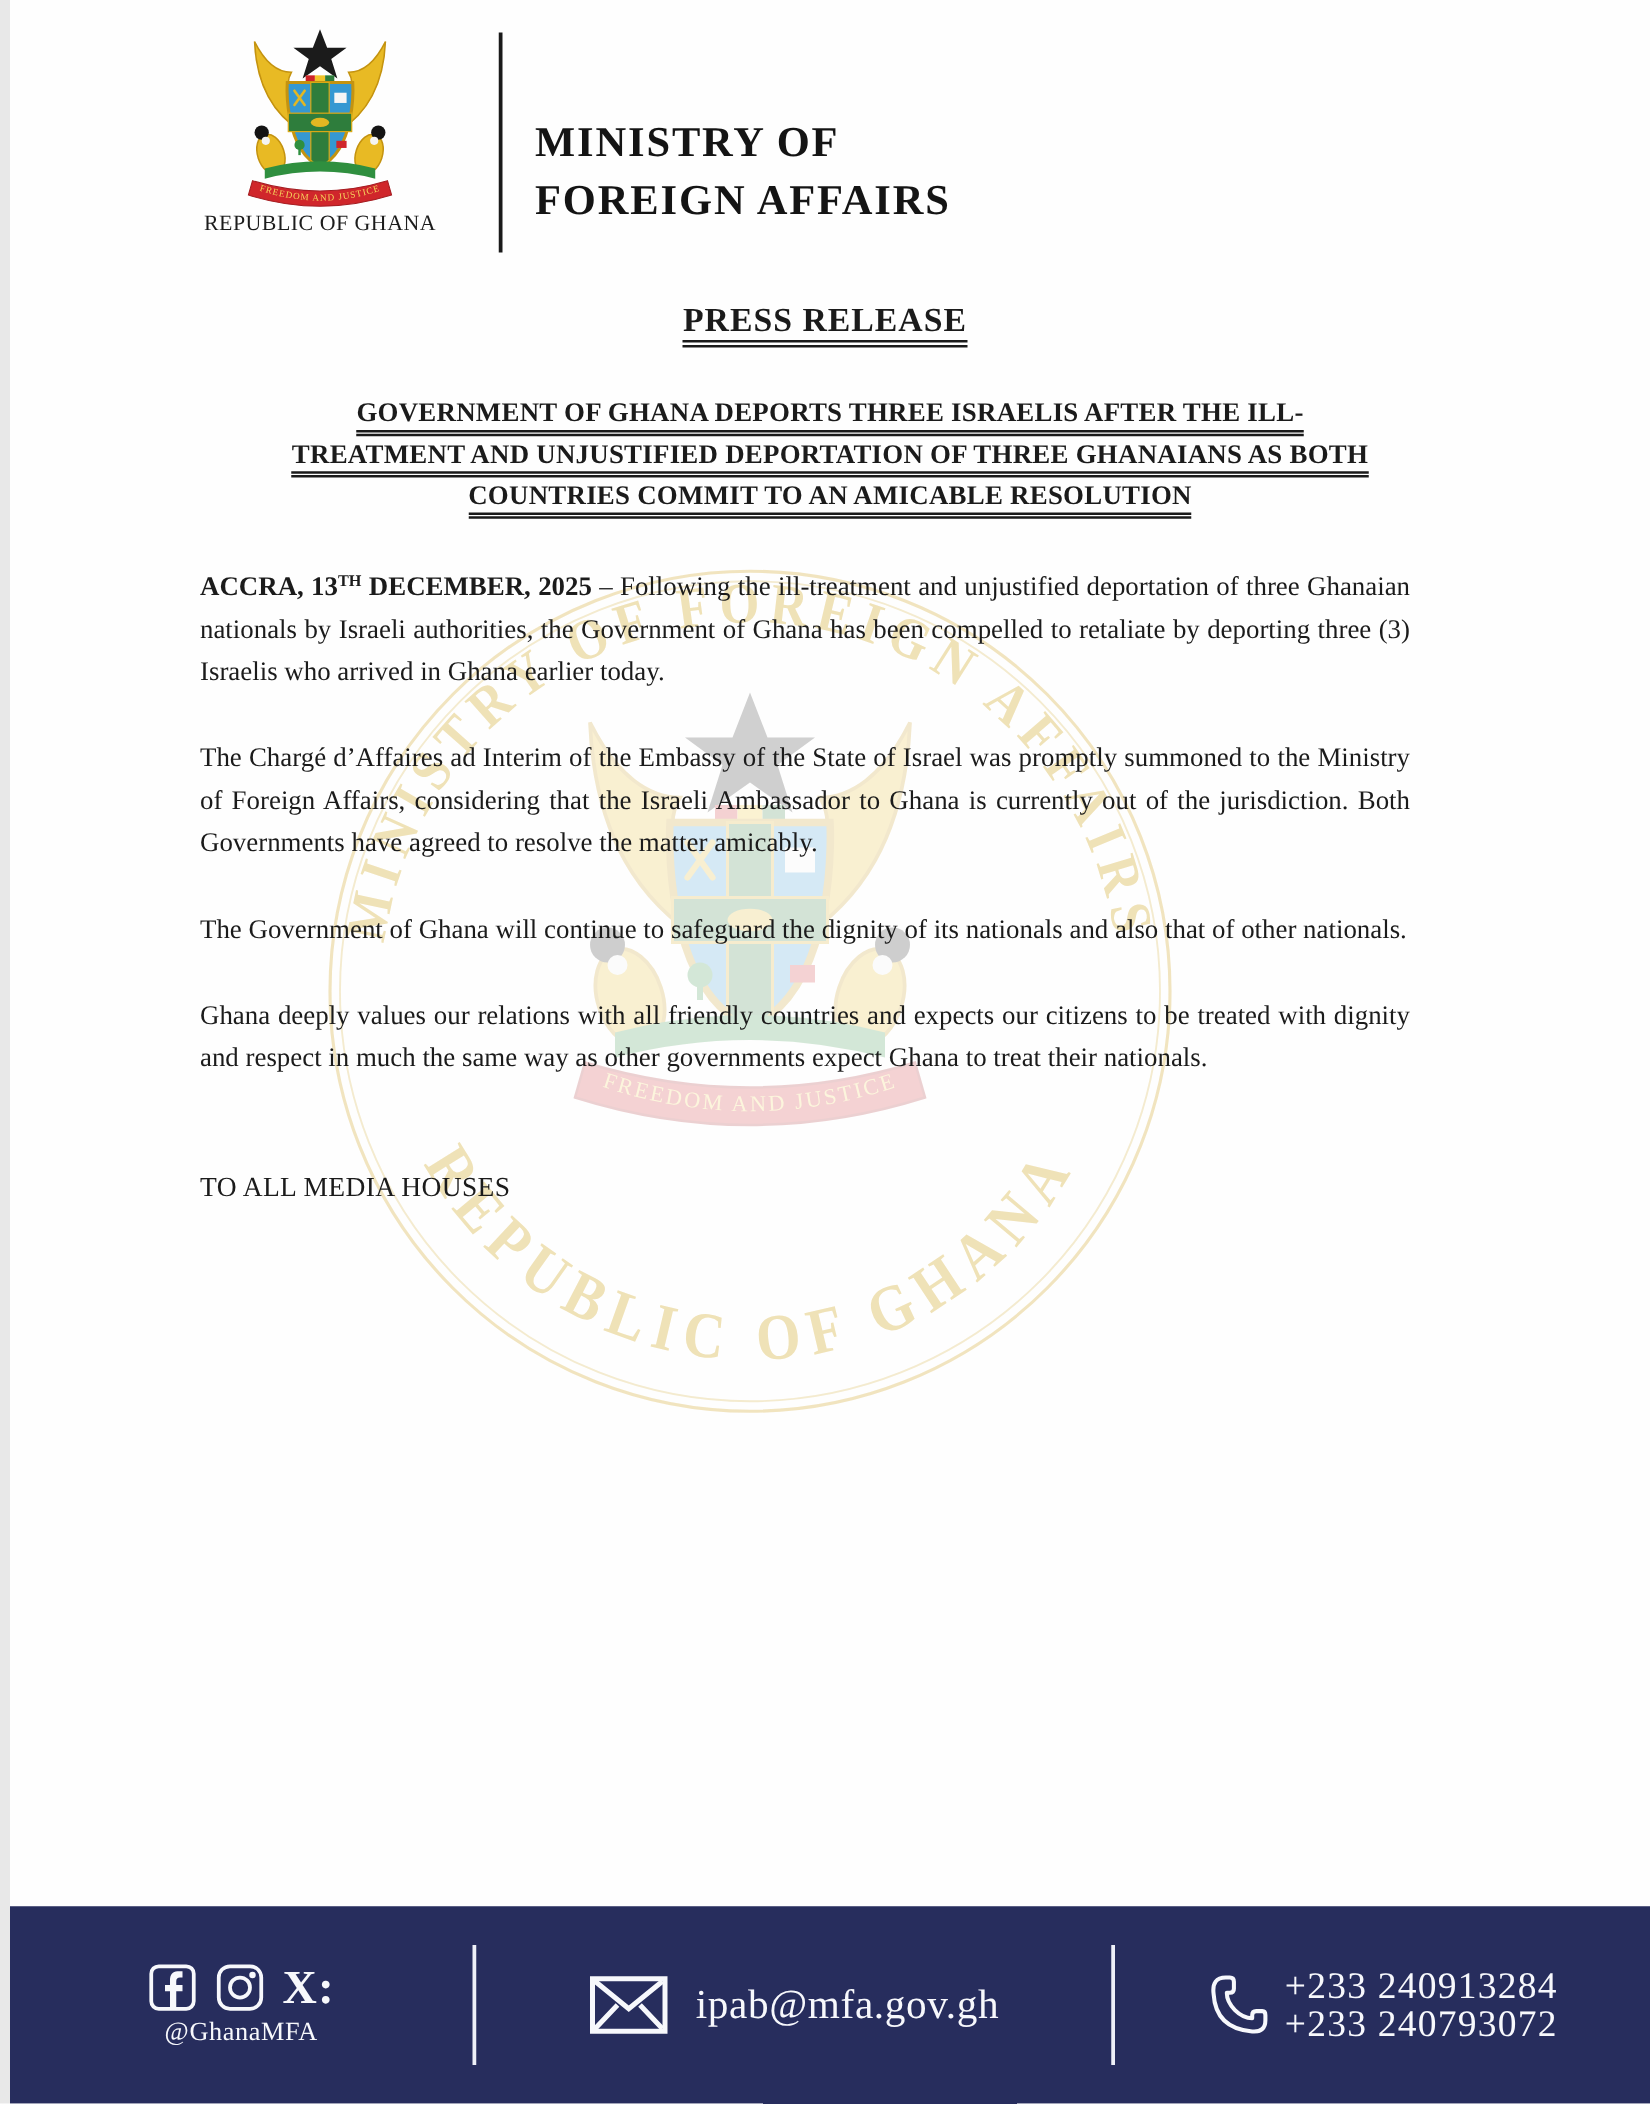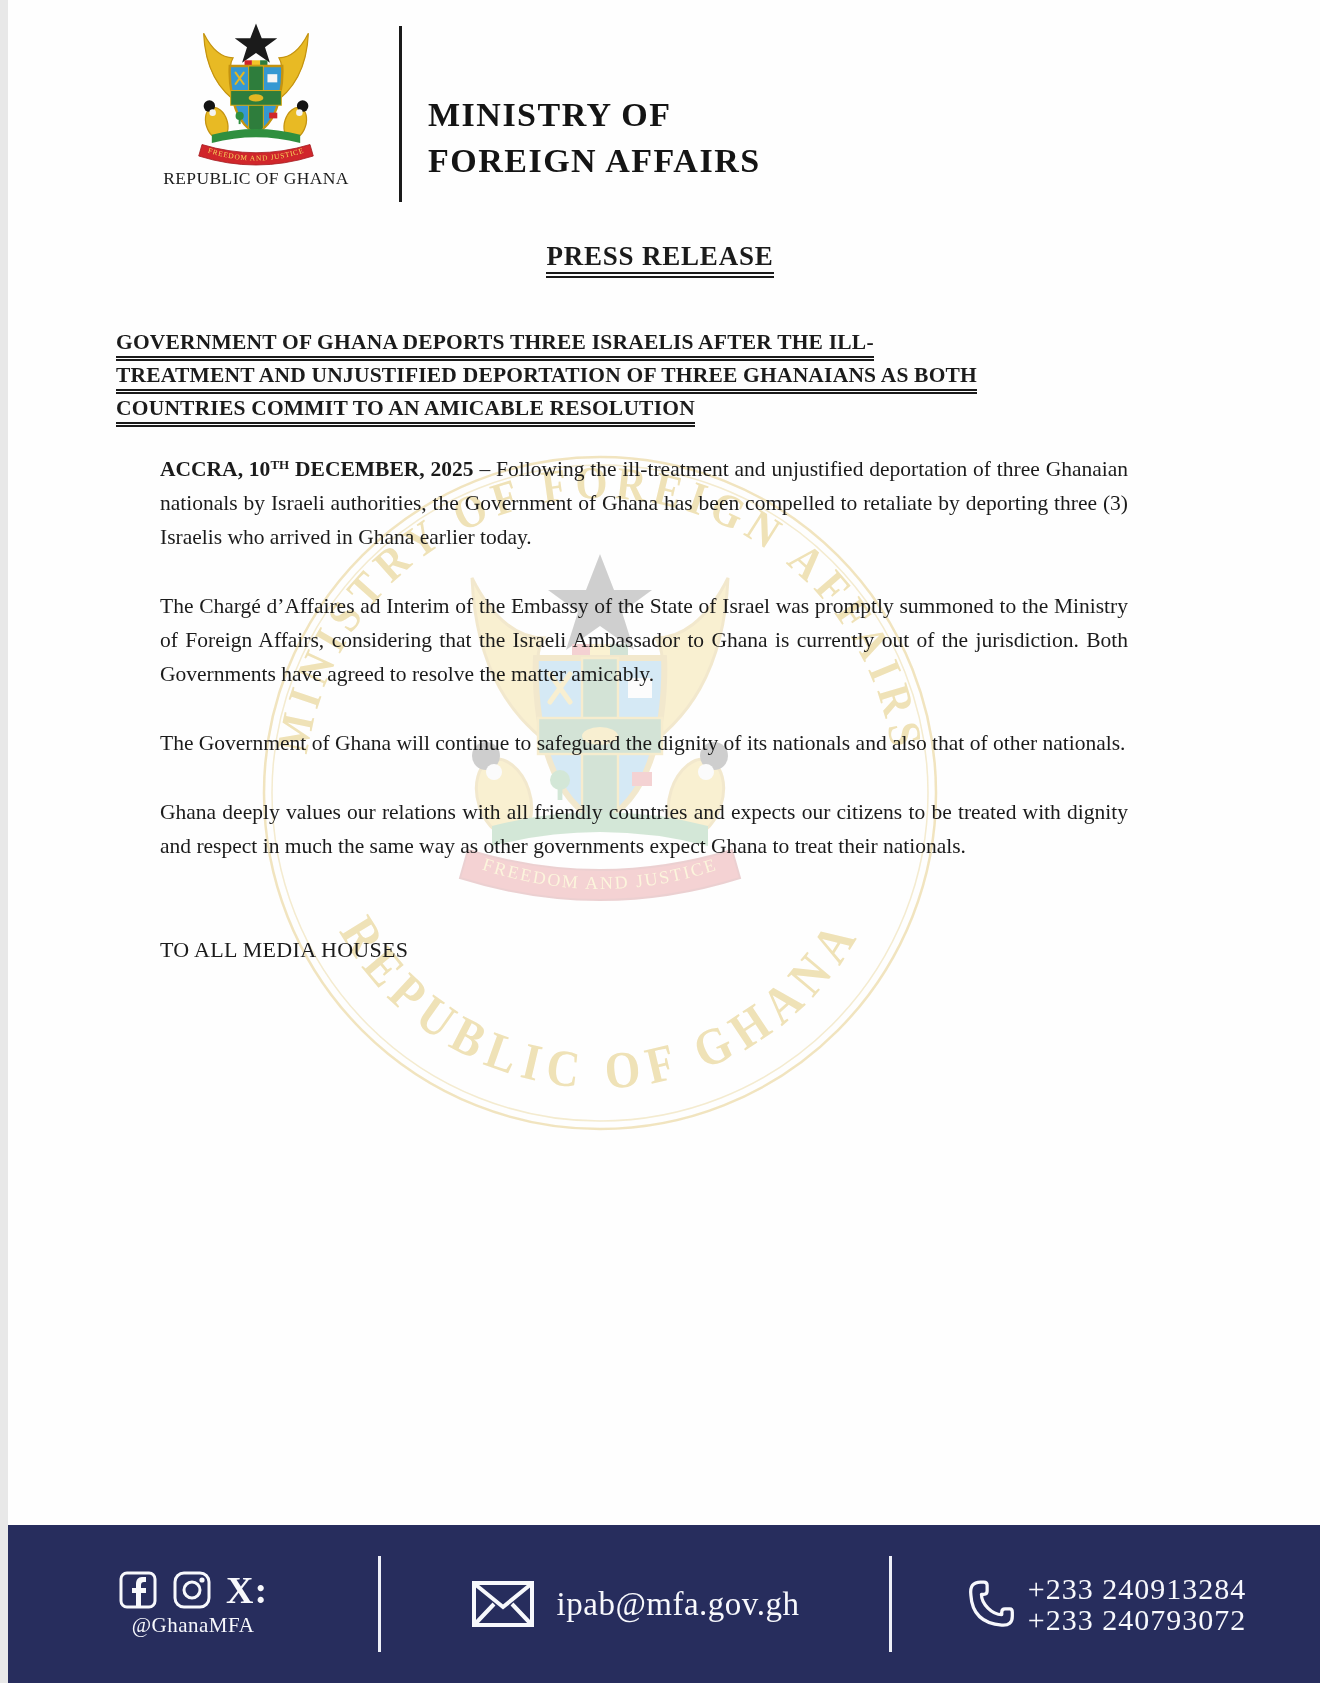--- a/index.html
+++ b/index.html
@@ -25,21 +25,21 @@
   .watermark{position:absolute;left:225px;top:418px;width:750px;height:750px;z-index:0;pointer-events:none;}
 
   
   .doc{position:absolute;left:0;top:0;width:100%;z-index:1;}
   .press-title{position:absolute;left:0;top:236px;width:100%;text-align:center;margin:0;}
   .press-title span{
     font-size:27px;font-weight:bold;letter-spacing:.8px;
     border-bottom:6px double #1a1a1a;padding-bottom:1px;text-align:center;
   }
   .headline{
-    position:absolute;left:100px;top:310px;width:1120px;margin:16px;
+    position:absolute;left:100px;top:310px;width:1120px;margin:4px;text-align:center;
     font-size:21.5px;font-weight:bold;line-height:33px;letter-spacing:.2px;
   }
   .headline .hl{border-bottom:5px double #1a1a1a;padding-bottom:2px;}
   .bodytext{
     position:absolute;left:160px;top:448px;width:968px;
     font-size:21.5px;line-height:34px;text-align:justify;
   }
   .bodytext p{margin:0 0 35px 0;}
   .p1-lead{font-weight:bold;}
   .p1-sup{font-size:13px;vertical-align:7px;font-weight:bold;letter-spacing:0;}
@@ -130,21 +130,21 @@
       <span>PRESS RELEASE</span>
     </h1>
 
     <h2 class="headline">
       <span class="hl">GOVERNMENT OF GHANA DEPORTS THREE ISRAELIS AFTER THE ILL-</span><br>
       <span class="hl">TREATMENT AND UNJUSTIFIED DEPORTATION OF THREE GHANAIANS AS BOTH</span><br>
       <span class="hl">COUNTRIES COMMIT TO AN AMICABLE RESOLUTION</span>
     </h2>
 
     <div class="bodytext">
-      <p><span class="p1-lead">ACCRA, 10</span><span class="p1-sup">TH</span><span class="p1-lead"> DECEMBER, 2025</span><span> – Following the ill-treatment and unjustified deportation of three Ghanaian nationals by Israeli authorities, the Government of Ghana has been compelled to retaliate by deporting three (3) Israelis who arrived in Ghana earlier today.</span></p>
+      <p><span class="p1-lead">ACCRA, 13</span><span class="p1-sup">TH</span><span class="p1-lead"> DECEMBER, 2025</span><span> – Following the ill-treatment and unjustified deportation of three Ghanaian nationals by Israeli authorities, the Government of Ghana has been compelled to retaliate by deporting three (3) Israelis who arrived in Ghana earlier today.</span></p>
       <p>The Chargé d’Affaires ad Interim of the Embassy of the State of Israel was promptly summoned to the Ministry of Foreign Affairs, considering that the Israeli Ambassador to Ghana is currently out of the jurisdiction. Both Governments have agreed to resolve the matter amicably.</p>
       <p>The Government of Ghana will continue to safeguard the dignity of its nationals and also that of other nationals.</p>
       <p>Ghana deeply values our relations with all friendly countries and expects our citizens to be treated with dignity and respect in much the same way as other governments expect Ghana to treat their nationals.</p>
       <p class="closing">TO ALL MEDIA HOUSES</p>
     </div>
   </div>
 
   <div class="footer">
     <div class="f-sec f-social">
       <div class="f-icons">

